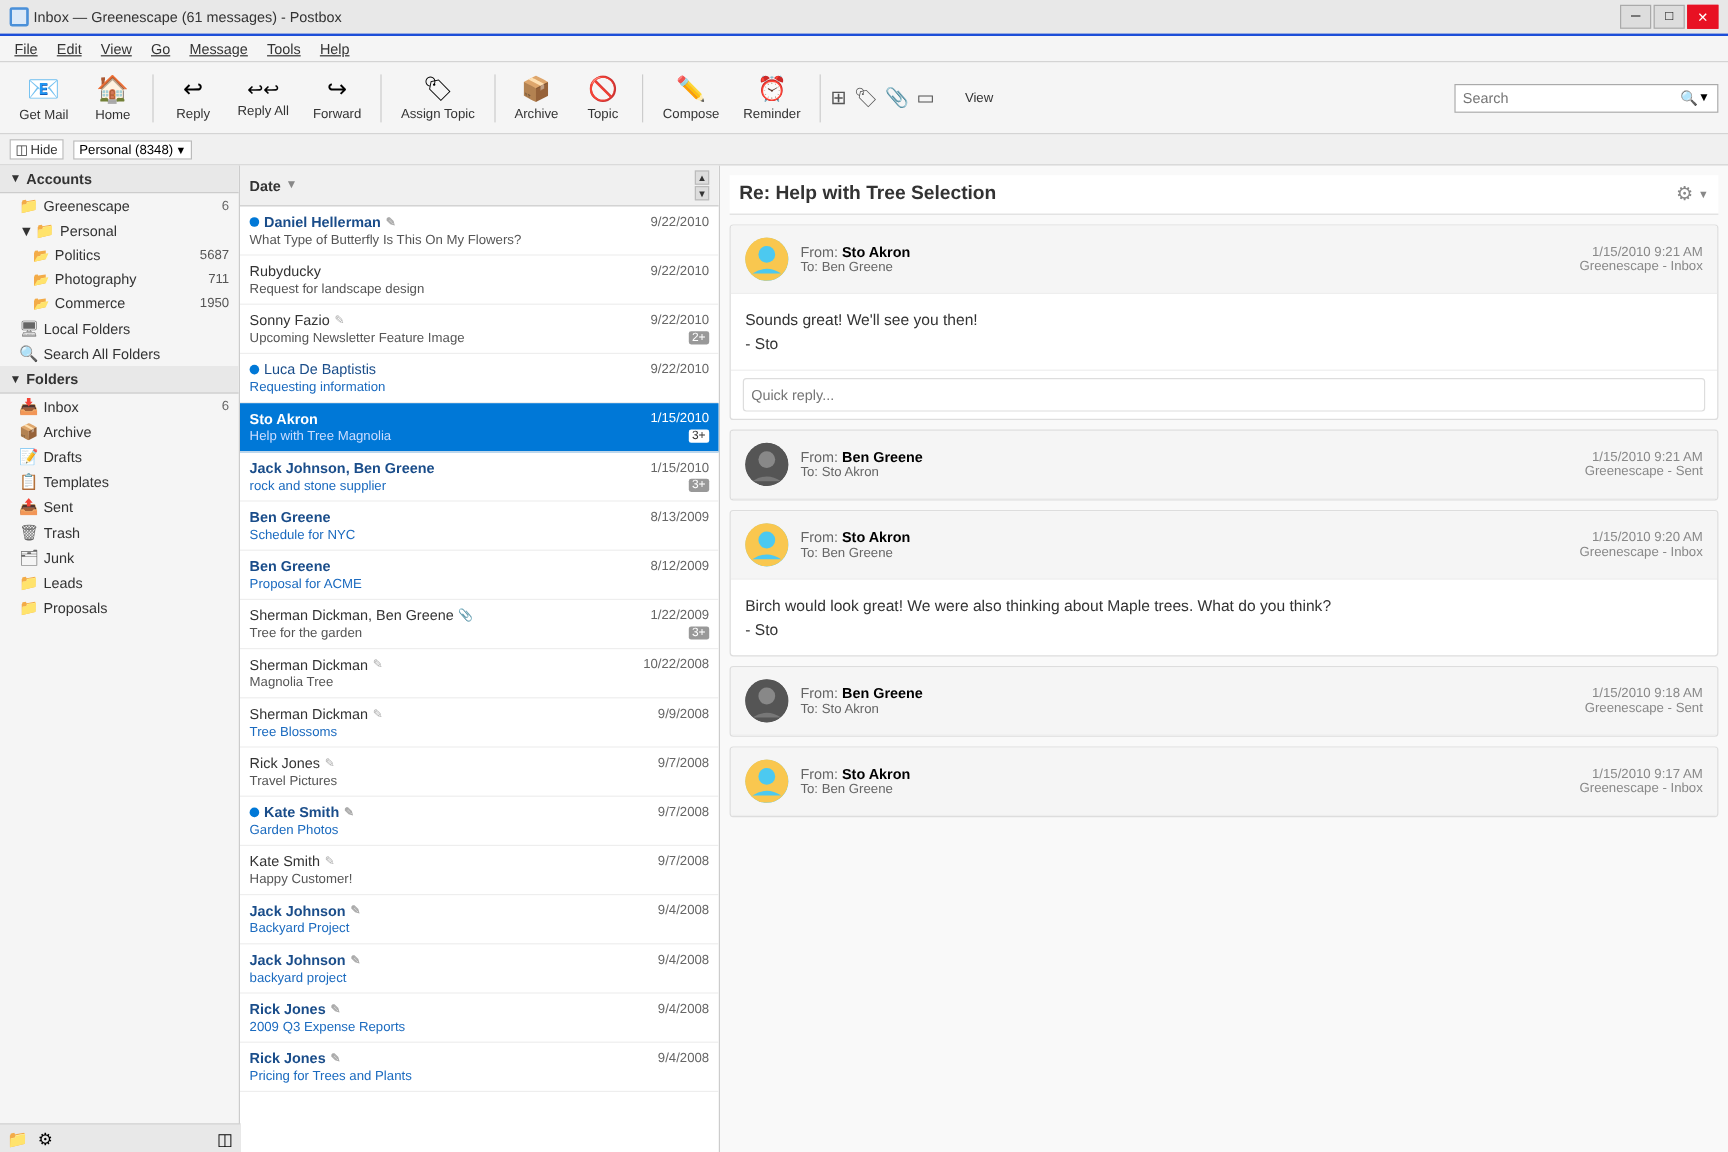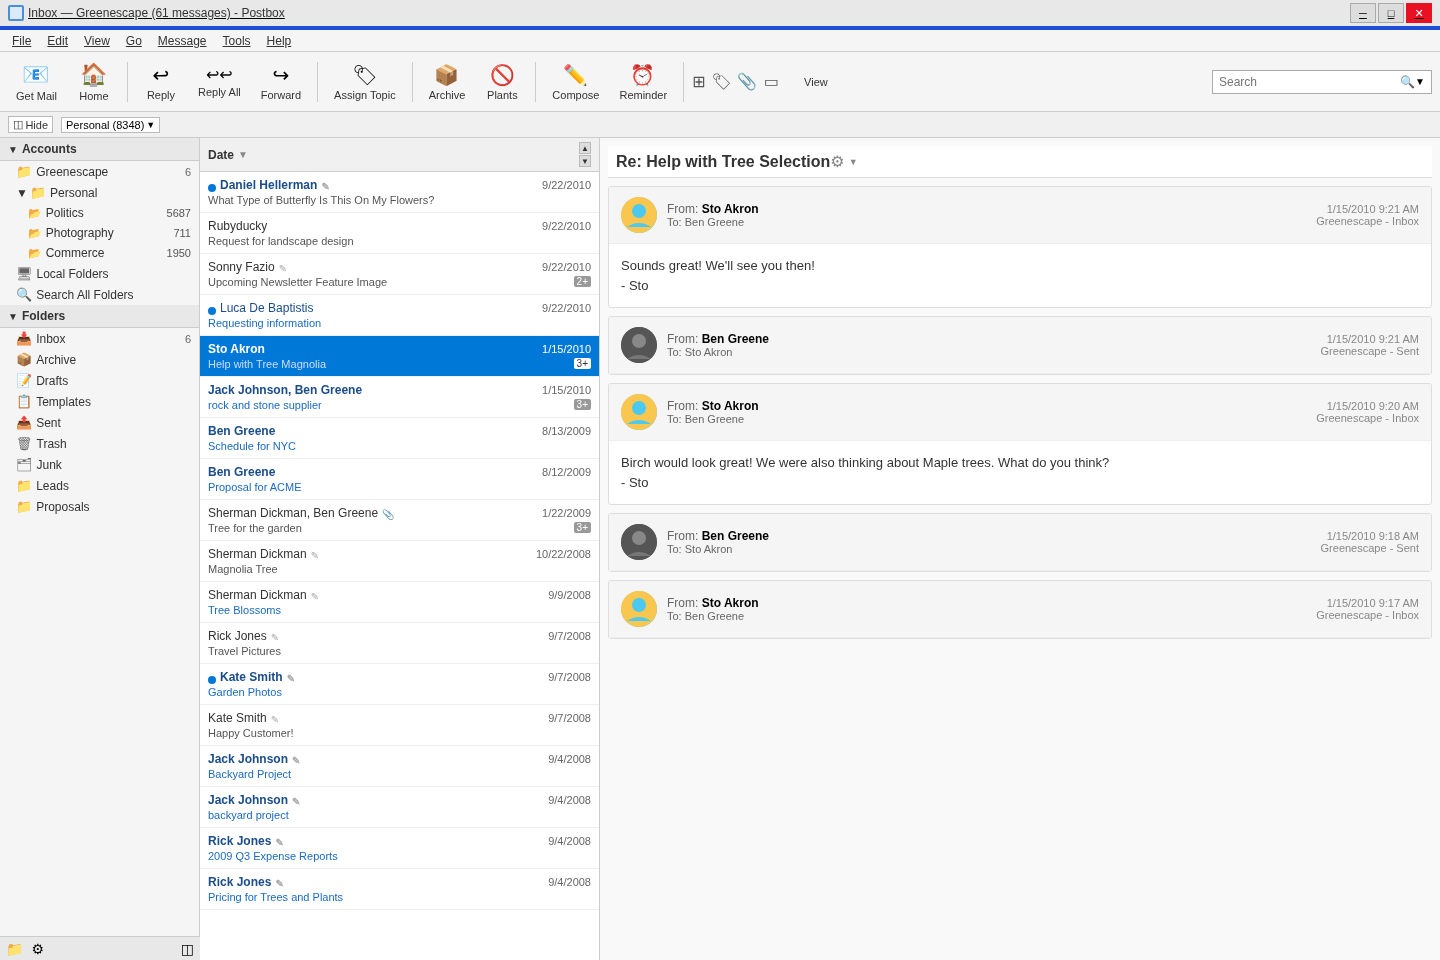--- a/index.html
+++ b/index.html
@@ -6,23 +6,22 @@
     body { font-family: 'Segoe UI', Arial, sans-serif; font-size: 12px; background: #f0f0f0; overflow: hidden; height: 960px; width: 1440px; }
 
     
     .title-bar {
       background: #e8e8e8;
       height: 30px;
       display: flex;
       align-items: center;
       justify-content: space-between;
       padding: 0 8px;
-      border-bottom: 4px solid #1d4ed8;
+      border-bottom: 2px solid #1d4ed8;
       user-select: none;
-      text-decoration: underline;
     }
     .title-bar-left { display: flex; align-items: center; gap: 4px; }
     .title-bar-icon { width: 16px; height: 16px; background: #4a90d9; border-radius: 2px; display: flex; align-items: center; justify-content: center; }
     .title-bar-text { font-size: 12px; color: #333; }
     .title-bar-controls { display: flex; gap: 2px; }
     .title-btn { width: 26px; height: 20px; border: 1px solid #aaa; background: #ddd; cursor: pointer; display: flex; align-items: center; justify-content: center; font-size: 11px; }
     .title-btn.close { background: #e81123; color: white; border-color: #e81123; }
 
     
     .menu-bar {
@@ -190,21 +189,21 @@
     .msg-item.selected { background: #0078d7; color: white; }
     .msg-item.selected .msg-sender { color: white; }
     .msg-item.selected .msg-preview { color: #cce; }
     .msg-item.selected .msg-date { color: white; }
     .msg-row1 { display: flex; align-items: center; justify-content: space-between; }
     .msg-sender {
       font-size: 12px;
       font-weight: bold;
       color: #1a4d8a;
       display: flex;
-      align-items: flex-end;
+      align-items: center;
       gap: 4px;
     }
     .msg-sender.read { color: #333; font-weight: normal; }
     .msg-date { font-size: 11px; color: #666; }
     .msg-preview { font-size: 11px; color: #555; margin-top: 2px; }
     .msg-preview.link-color { color: #1a6abf; }
     .unread-dot { width: 8px; height: 8px; border-radius: 50%; background: #0078d7; flex-shrink: 0; }
     .msg-badge { font-size: 10px; background: #999; color: white; padding: 0 3px; border-radius: 2px; }
     .msg-item.selected .msg-badge { background: white; color: #333; }
     .msg-item.selected .msg-sender { color: white; }
@@ -212,21 +211,21 @@
     
     .reading-pane {
       flex: 1;
       background: #f9f9f9;
       overflow-y: auto;
       padding: 8px;
     }
     .email-subject-bar {
       display: flex;
       align-items: center;
-      justify-content: flex-start;
+      justify-content: space-between;
       padding: 6px 8px;
       background: white;
       border-bottom: 1px solid #ddd;
       margin-bottom: 8px;
     }
     .email-subject { font-size: 16px; font-weight: bold; color: #333; }
     .gear-icon { font-size: 16px; color: #888; cursor: pointer; }
 
     .email-card {
       background: white;
@@ -348,21 +347,21 @@
     <div class="toolbar-btn-icon" style="font-size:20px;">🏷</div>
     <div class="toolbar-btn-label">Assign Topic</div>
   </div>
   <div class="toolbar-sep"></div>
   <div class="toolbar-btn">
     <div class="toolbar-btn-icon" style="font-size:20px;">📦</div>
     <div class="toolbar-btn-label">Archive</div>
   </div>
   <div class="toolbar-btn">
     <div class="toolbar-btn-icon" style="font-size:20px; color:red;">🚫</div>
-    <div class="toolbar-btn-label">Plants</div>
+    <div class="toolbar-btn-label">Topic</div>
   </div>
   <div class="toolbar-sep"></div>
   <div class="toolbar-btn">
     <div class="toolbar-btn-icon" style="font-size:20px;">✏️</div>
     <div class="toolbar-btn-label">Compose</div>
   </div>
   <div class="toolbar-btn">
     <div class="toolbar-btn-icon" style="font-size:20px;">⏰</div>
     <div class="toolbar-btn-label">Reminder</div>
   </div>
@@ -729,20 +728,23 @@
           </div>
         </div>
         <div style="text-align:right;">
           <div class="email-timestamp">1/15/2010 9:21 AM</div>
           <div class="email-location">Greenescape - Inbox</div>
         </div>
       </div>
       <div class="email-body">
         Sounds great!  We'll see you then!<br>- Sto
       </div>
+      <div class="quick-reply">
+        <input class="quick-reply-input" type="text" placeholder="Quick reply..." style="">
+      </div>
     </div>
 
     <div class="email-card">
       <div class="email-header">
         <div class="avatar avatar-ben">
           <svg width="36" height="36" viewBox="0 0 36 36">
             <circle cx="18" cy="18" r="18" fill="#555"></circle>
             <circle cx="18" cy="14" r="7" fill="#888"></circle>
             <path d="M6 32 Q18 24 30 32" fill="#777"></path>
           </svg>

